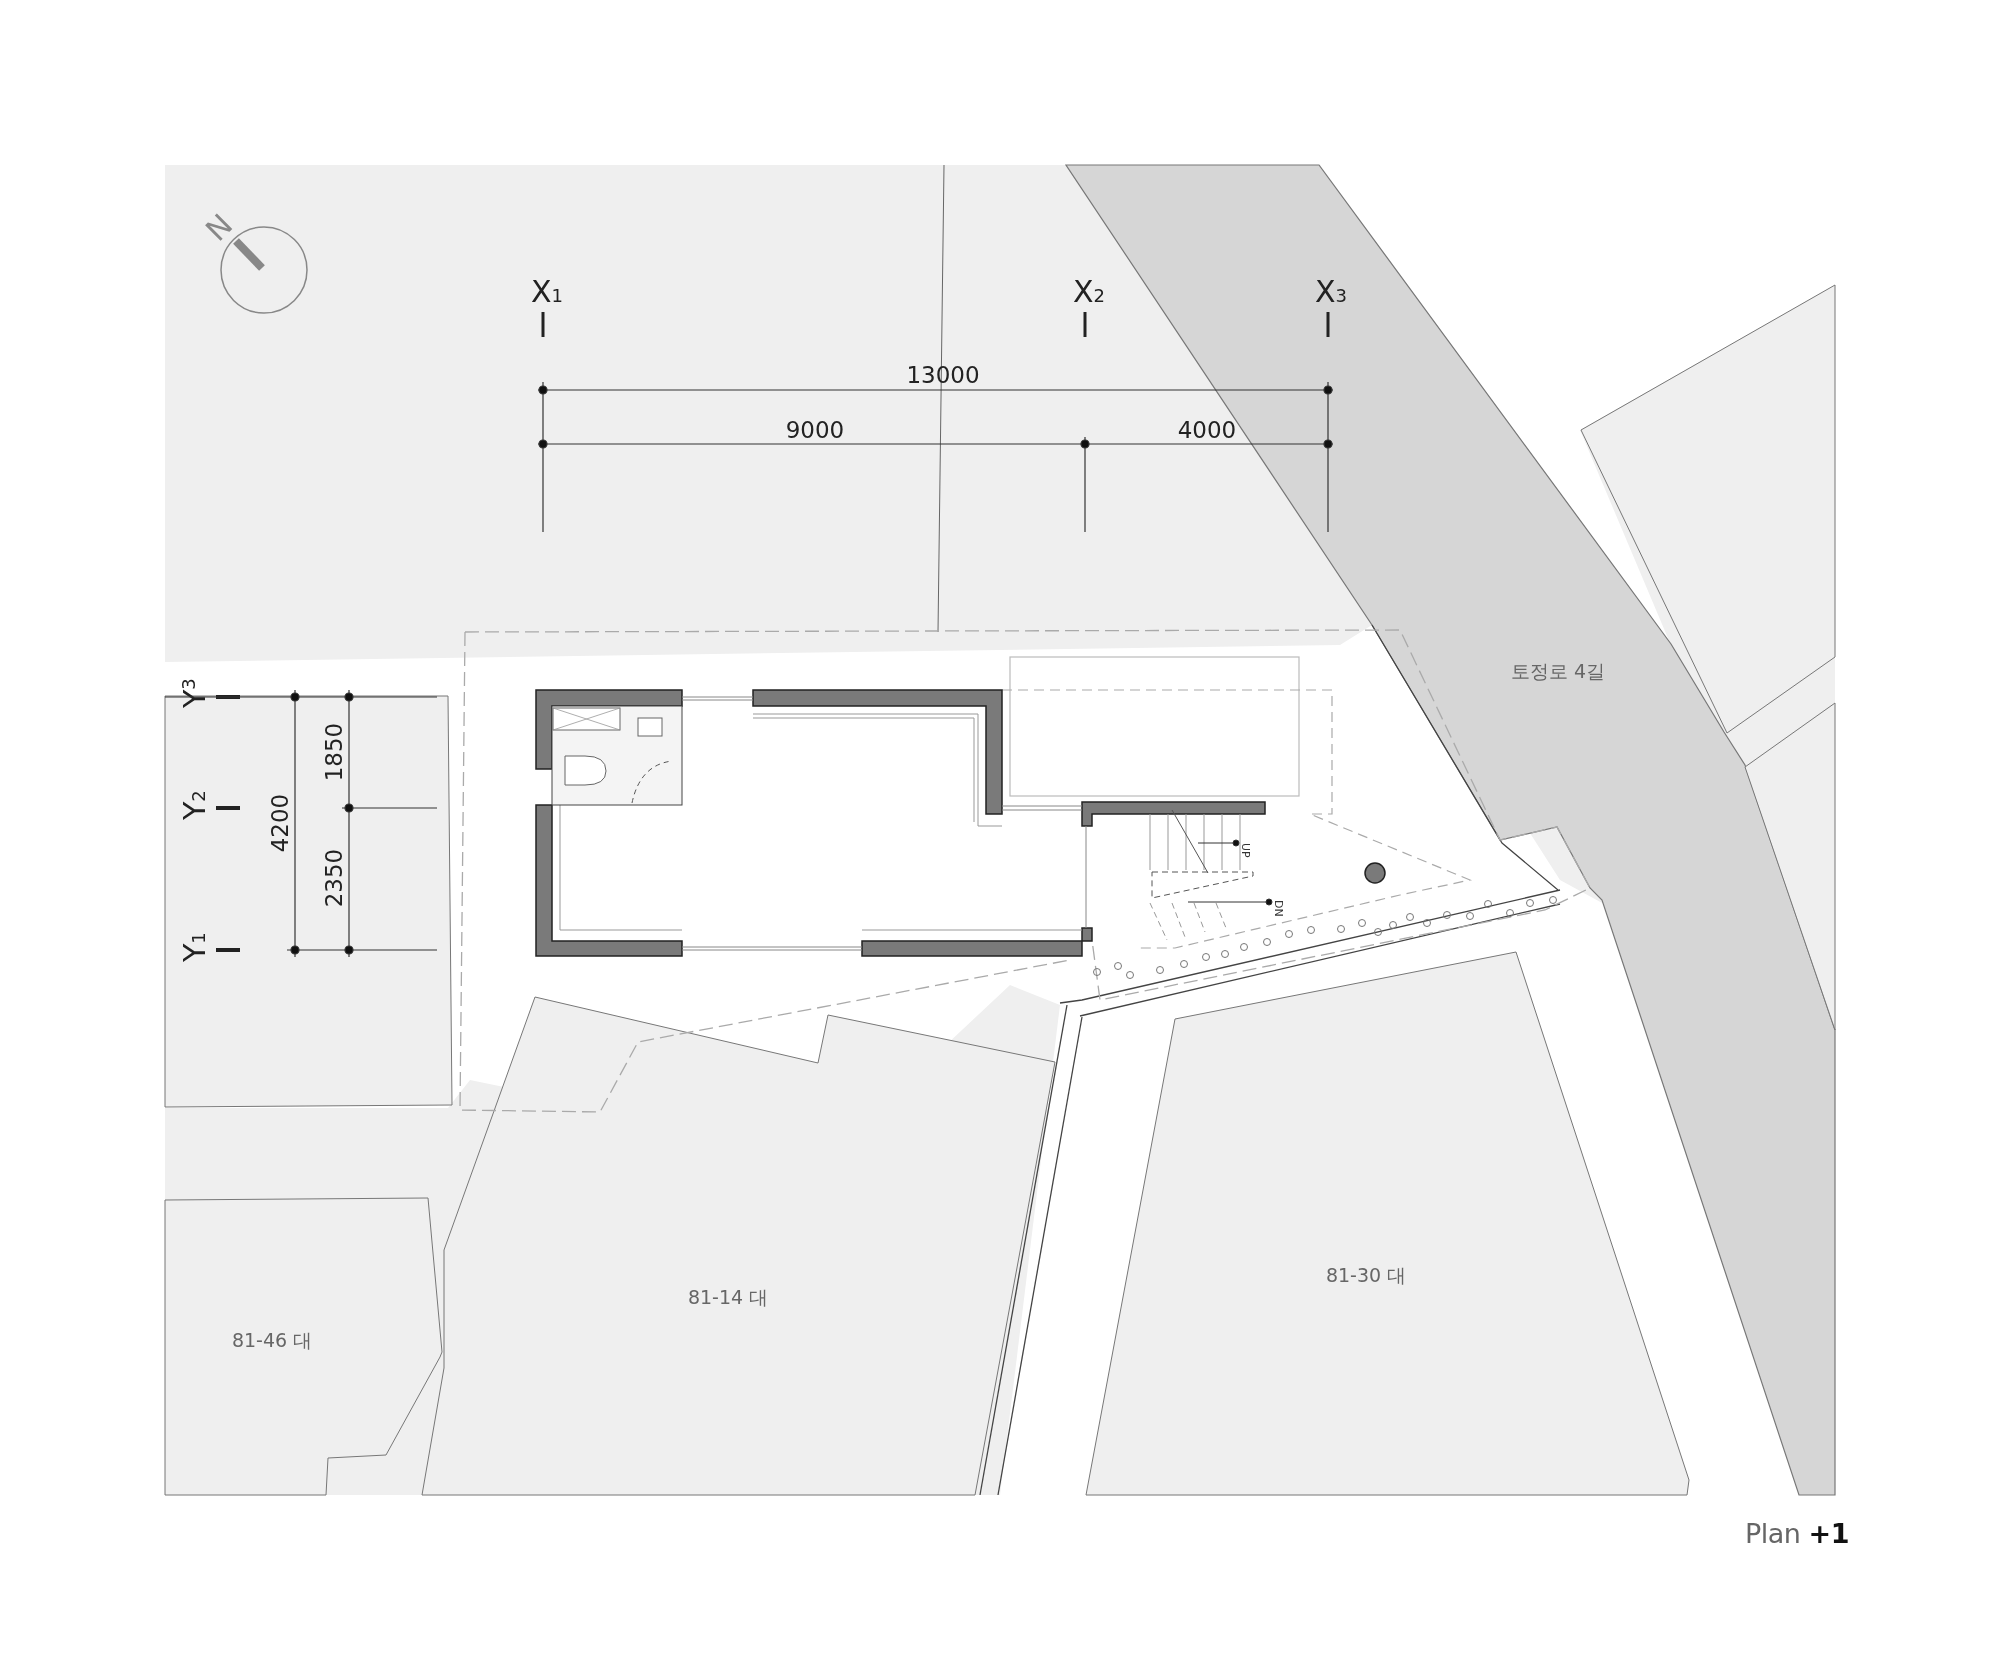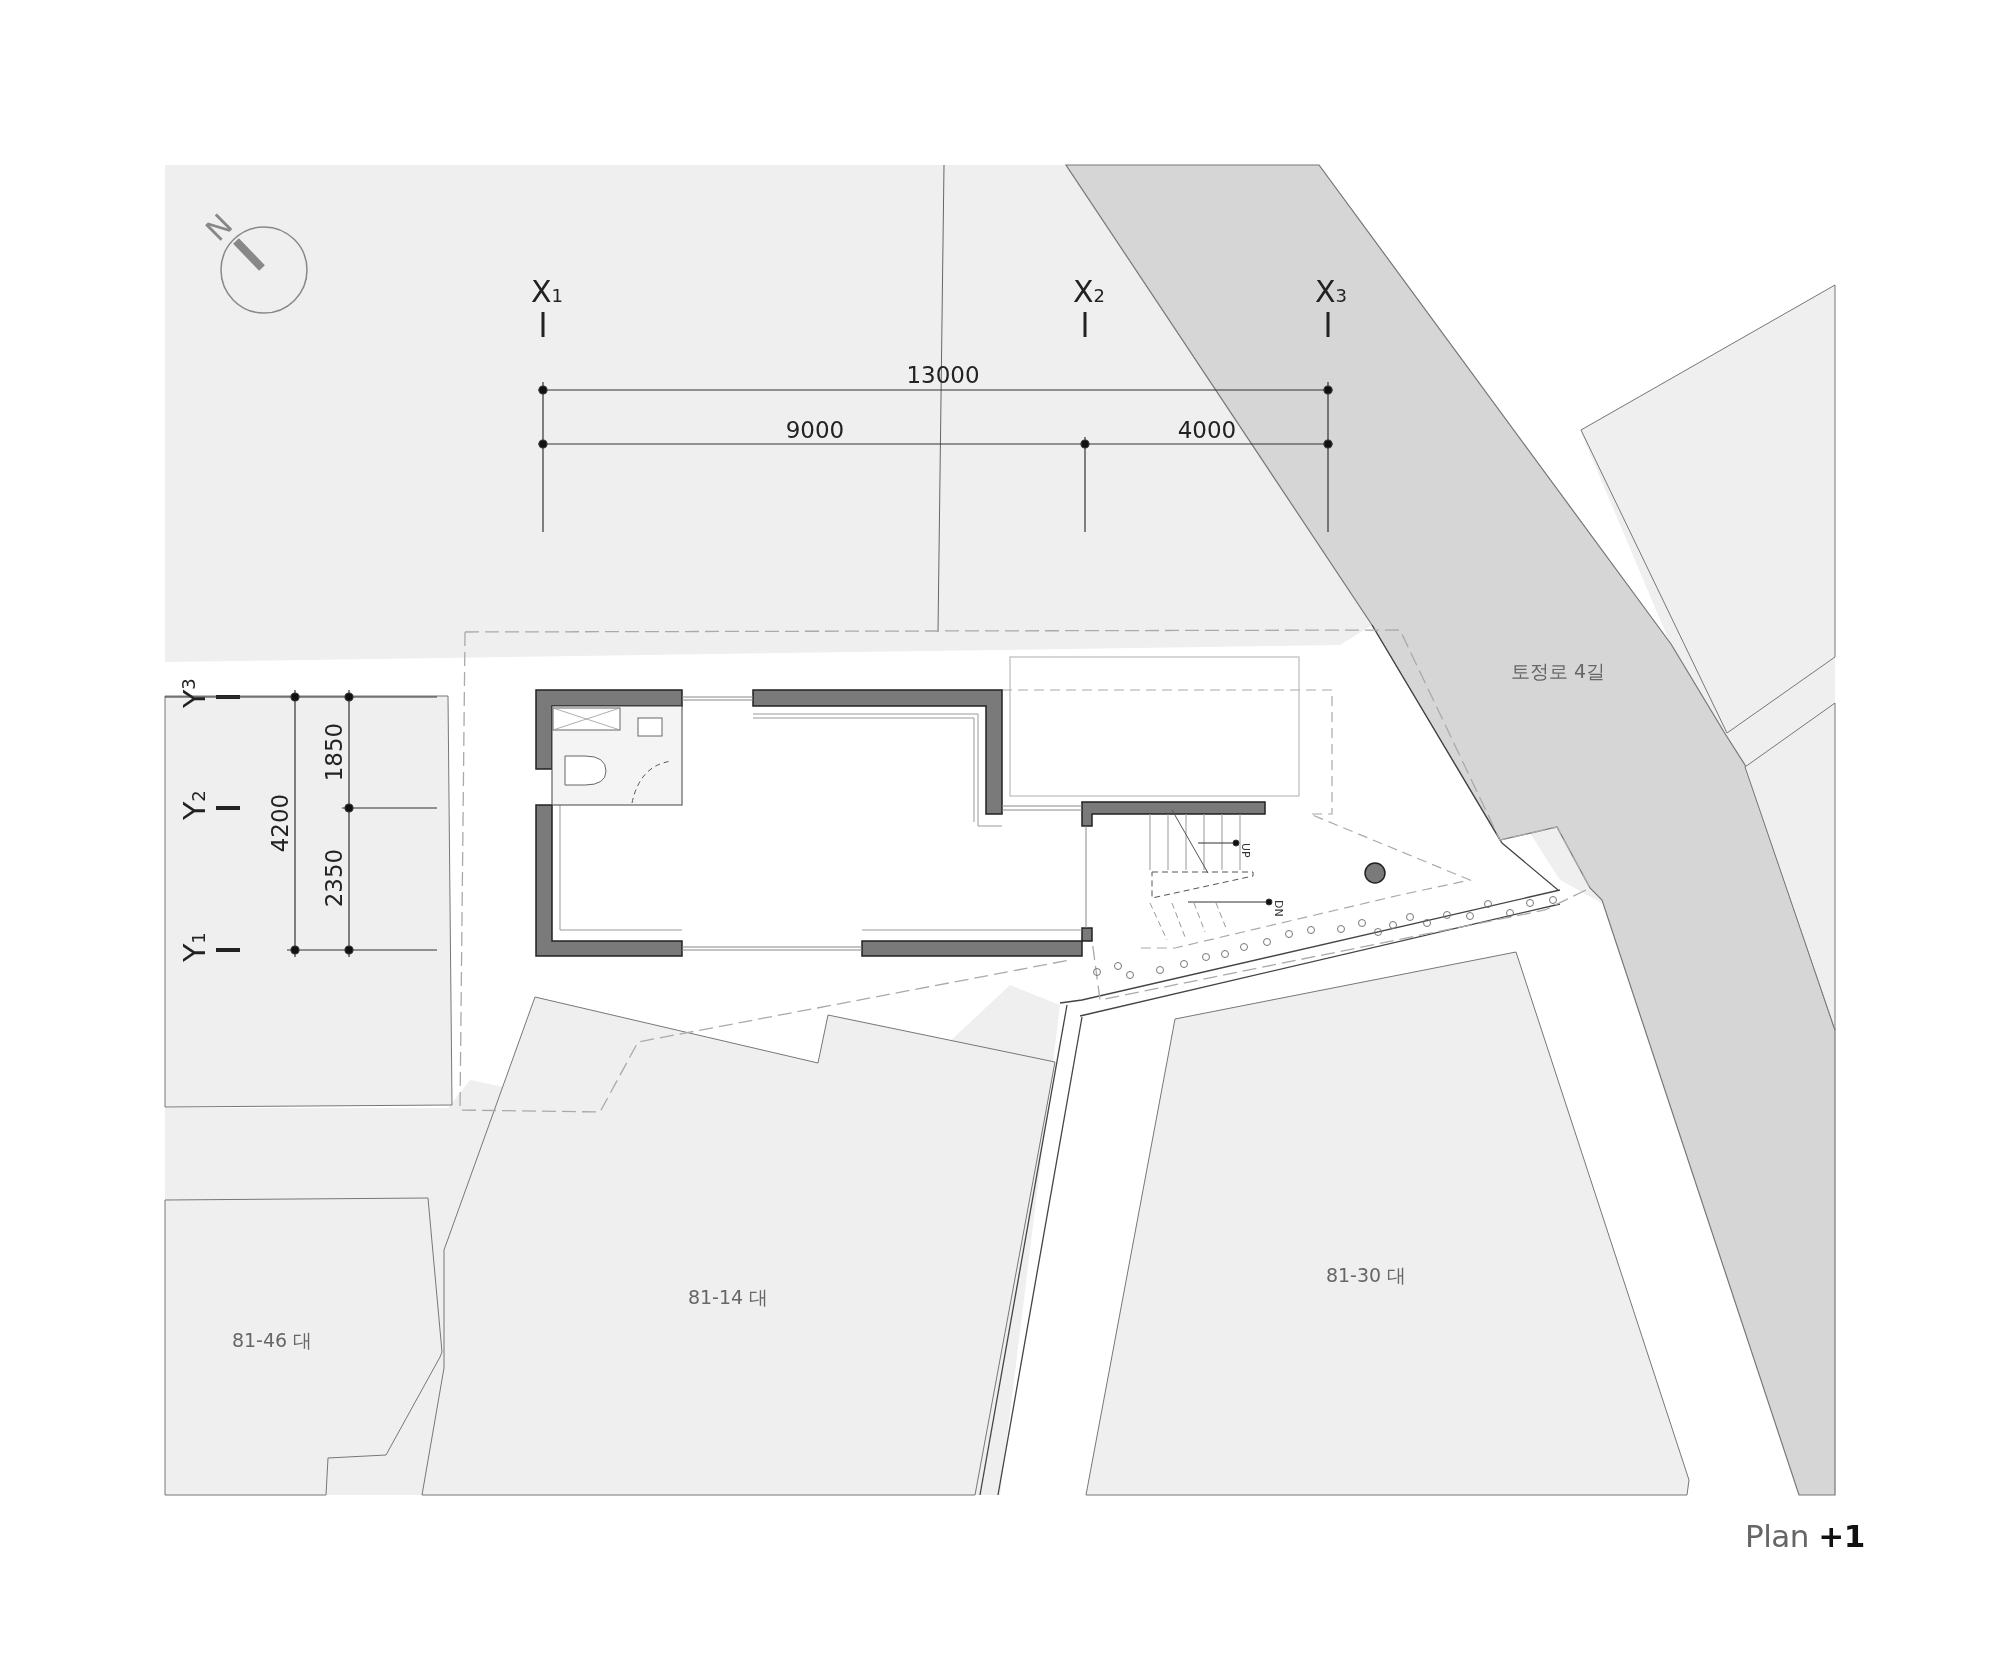--- a/index.html
+++ b/index.html
@@ -1,20 +1,20 @@
 <!DOCTYPE html>
 <html><head>
 <meta charset="utf-8">
 <style>
   html, body { margin:0; padding:0; background:#ffffff; }
   body { width:2000px; height:1671px; position:relative; overflow:hidden; font-family:"DejaVu Sans", sans-serif; }
   #plan { position:absolute; left:0; top:0; }
   .lbl { font-family:"DejaVu Sans", sans-serif; fill:#222; }
   .parcel-lbl { font-family:"DejaVu Sans", sans-serif; fill:#666; font-size:19px; }
-  .caption { position:absolute; left:1745px; top:1518px; font-family:"DejaVu Sans", sans-serif; font-size:31px; color:#666; letter-spacing:-0.5px; }
+  .caption { position:absolute; left:1745px; top:1518px; font-family:"DejaVu Sans", sans-serif; font-size:27px; color:#666; letter-spacing:-0.5px; }
   .caption b { color:#111; font-weight:bold; }
 </style>
 </head>
 <body>
 
 <svg id="plan" width="2000" height="1671" viewBox="0 0 2000 1671" xmlns="http://www.w3.org/2000/svg">
 
   <rect x="165" y="165" width="1670" height="1330" fill="#efefef"></rect>
 
   <polygon fill="#ffffff" points="165,662 1340,645 1372,625 1400,630 1560,880 1835,1030 1835,1495 1000,1495 1060,1005 1010,985 930,1060 640,1115 470,1080 448,1108 165,1108"></polygon>

